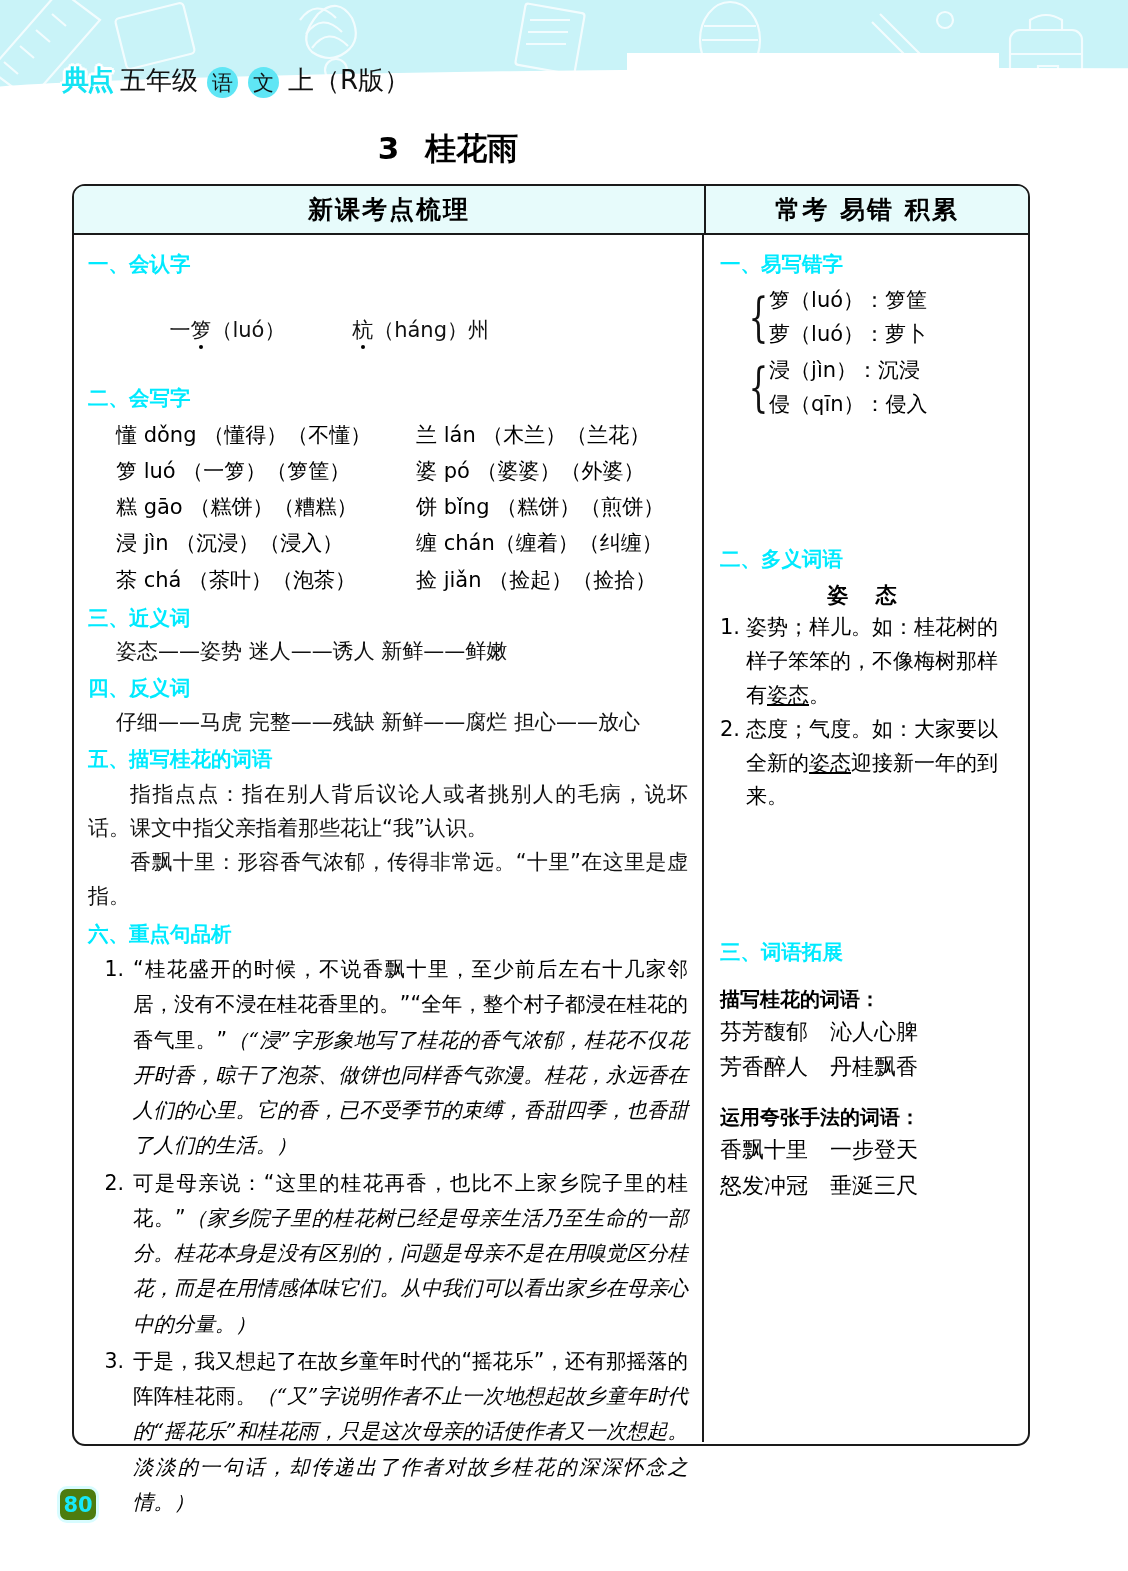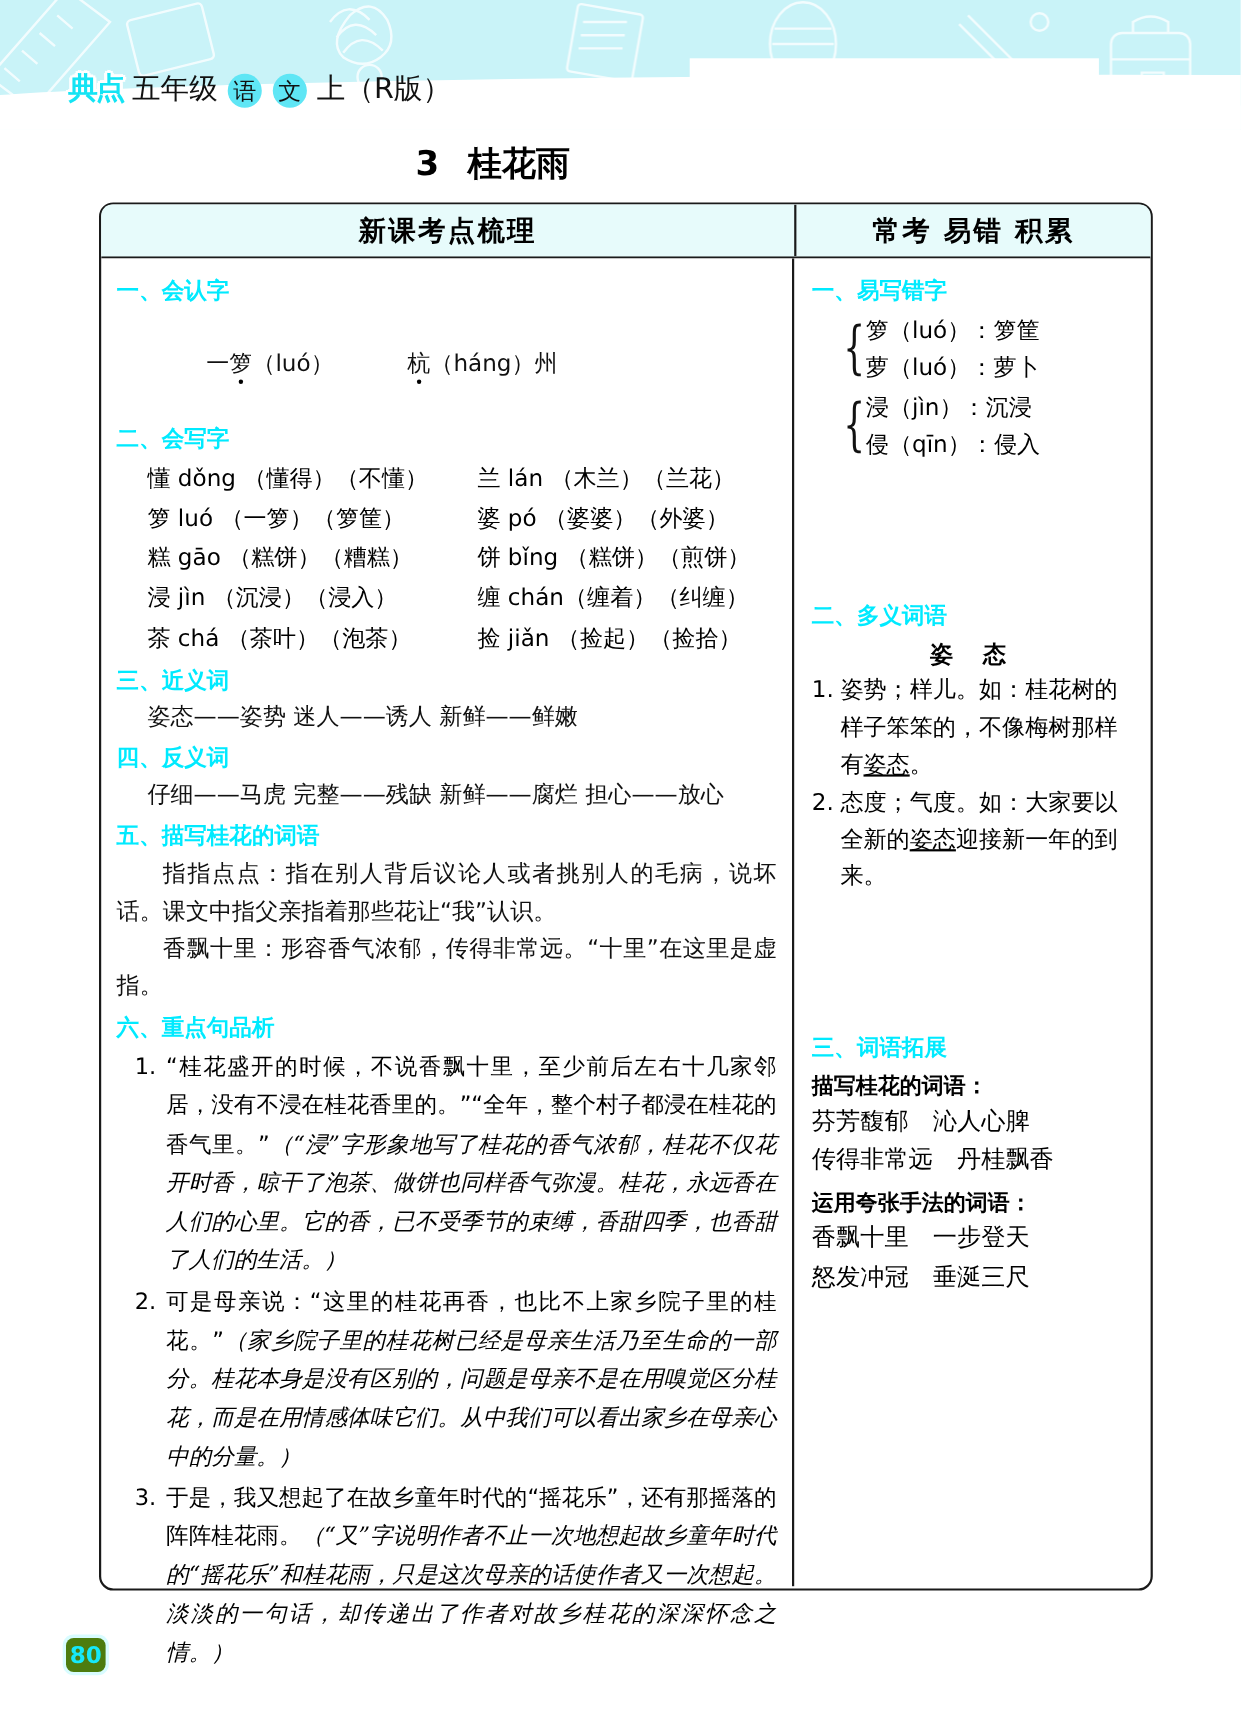--- a/index.html
+++ b/index.html
@@ -51,21 +51,21 @@
   }
   .edition{font-size:26px;color:#111;}
   
   .lesson-title{
     position:absolute;left:0;top:128px;width:896px;
     text-align:center;font-size:31px;font-weight:bold;color:#000;
   }
   .lesson-title .num{margin-right:26px;}
   
   .sheet{
-    position:absolute;left:90px;top:184px;width:958px;height:1262px;
+    position:absolute;left:72px;top:184px;width:958px;height:1262px;
     border:2.5px solid #1a1a1a;border-radius:13px;
     background:#fff;box-sizing:border-box;
   }
   .sheet-head{
     display:flex;height:47px;border-bottom:2.5px solid #1a1a1a;
     background:#e7fbfb;border-radius:10px 10px 0 0;overflow:hidden;
   }
   .sheet-head .hcell{
     display:flex;align-items:center;justify-content:center;
     font-size:25px;font-weight:bold;color:#000;letter-spacing:2px;
@@ -115,21 +115,21 @@
   }
   .brace-items{font-size:21px;line-height:1.62;}
   .center-word{
     text-align:center;font-size:21px;font-weight:bold;letter-spacing:10px;
     margin:8px 0 2px 0;
   }
   .ritem{display:flex;font-size:21px;line-height:1.6;margin-top:1px;}
   .ritem .no{width:26px;flex:none;}
   .ritem .tx{flex:1;}
   .u{text-decoration:underline;}
-  .bold-lbl{font-size:20px;font-weight:bold;margin-top:5px;line-height:1.5;}
+  .bold-lbl{font-size:20px;font-weight:bold;margin-top:17px;line-height:1.5;}
   .wpair{font-size:22px;line-height:1.62;}
   .wpair .gap{display:inline-block;width:22px;}
   
   .pageno{
     position:absolute;left:60px;top:1489px;
     width:36px;height:31px;border-radius:7px;background:#4d7c0f;
     color:#16e9fa;font-size:21px;font-weight:bold;
     display:flex;align-items:center;justify-content:center;
     box-shadow:0 0 0 3px #d8fcff;
   }
@@ -280,21 +280,21 @@
         <div class="no">2.</div>
         <div class="tx"><span>态度；气度。如：大家要以全新的</span><span class="u">姿态</span><span>迎接新一年的到来。</span></div>
       </div>
 
       <div style="height:118px"></div>
 
       <div class="sec-h">三、词语拓展</div>
 
       <div class="bold-lbl">描写桂花的词语：</div>
       <div class="wpair"><span>芬芳馥郁</span><span class="gap"></span><span>沁人心脾</span></div>
-      <div class="wpair"><span>传得非常远</span><span class="gap"></span><span>丹桂飘香</span></div>
+      <div class="wpair"><span>芳香醉人</span><span class="gap"></span><span>丹桂飘香</span></div>
 
       <div class="bold-lbl">运用夸张手法的词语：</div>
       <div class="wpair"><span>香飘十里</span><span class="gap"></span><span>一步登天</span></div>
       <div class="wpair"><span>怒发冲冠</span><span class="gap"></span><span>垂涎三尺</span></div>
 
     </div>
   </div>
 </div>
 
 <div class="pageno">80</div>

